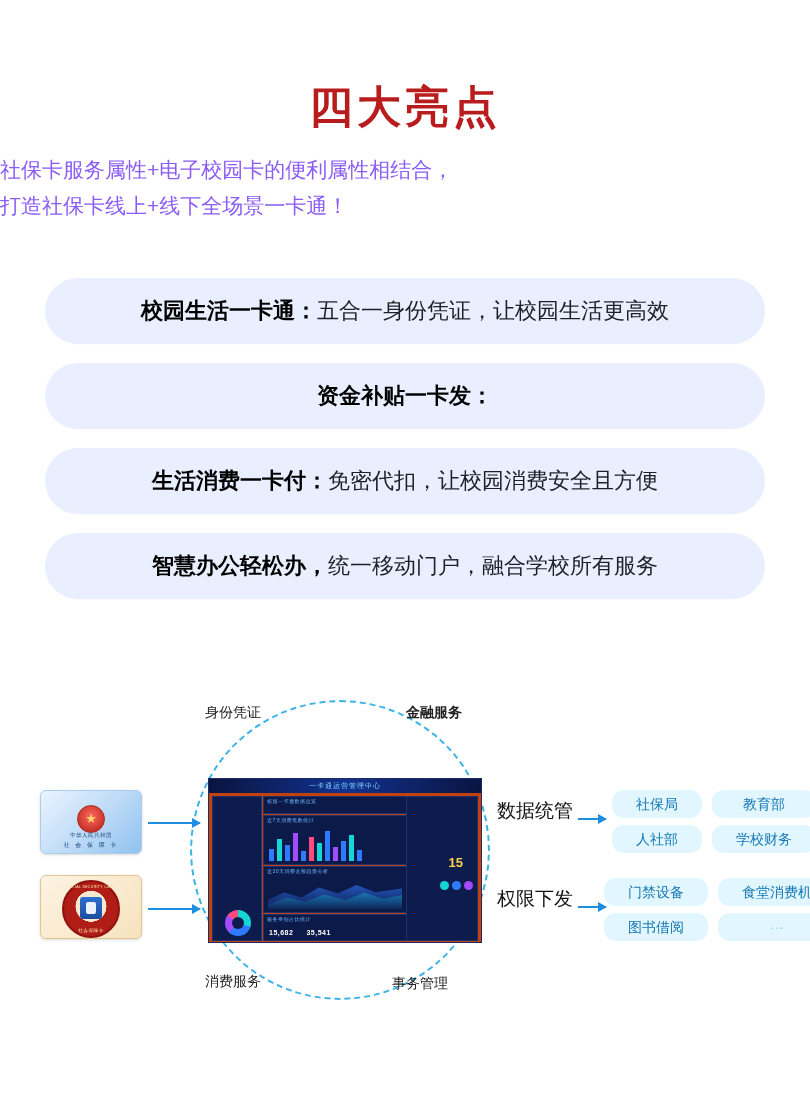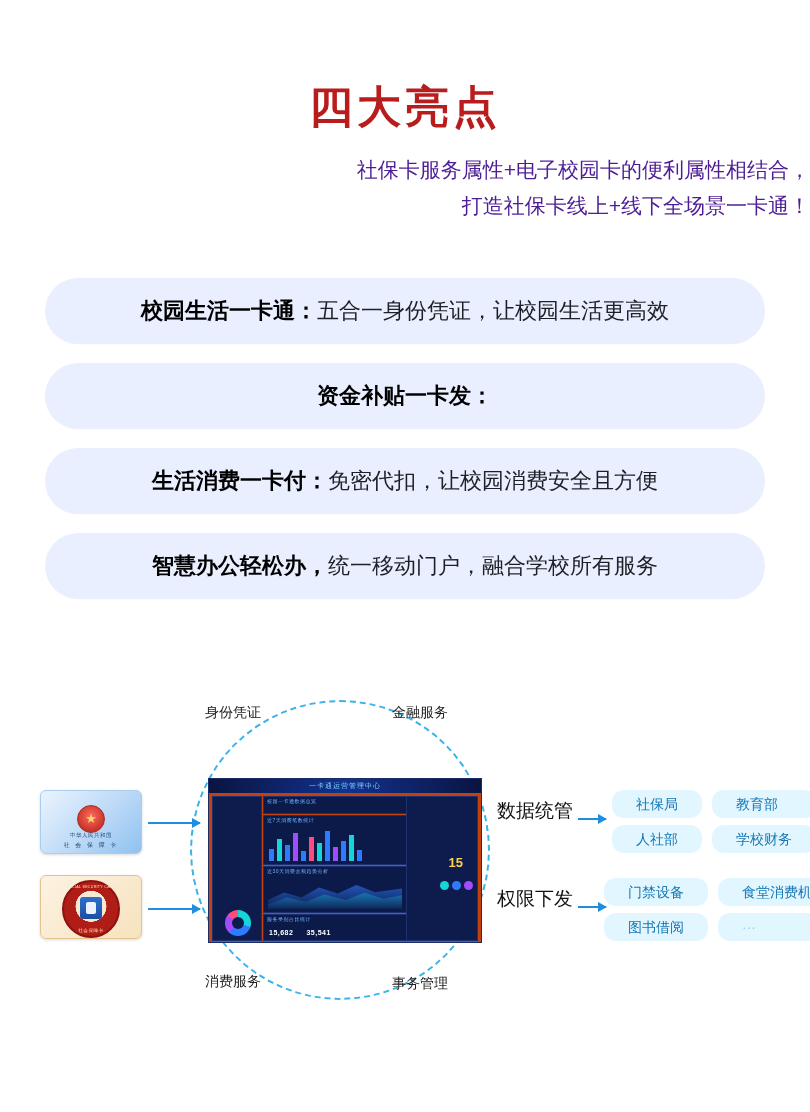--- a/index.html
+++ b/index.html
@@ -25,24 +25,24 @@
     font-size: 44px;
     font-weight: bold;
     letter-spacing: 4px;
     color: #b91c1c;
   }
   .subtitle {
     position: absolute;
     top: 152px;
     left: 0;
     width: 810px;
-    text-align: right;
+    text-align: left;
     font-size: 21px;
     line-height: 36px;
-    color: #4c1d95;
+    color: #8b5cf6;
     font-weight: normal;
   }
   .subtitle .line { display: block; }
 
   
   .pills {
     position: absolute;
     top: 278px;
     left: 45px;
     width: 720px;
@@ -89,21 +89,21 @@
     box-sizing: border-box;
   }
 
   .circ-label {
     position: absolute;
     font-size: 14px;
     color: #222;
     white-space: nowrap;
   }
   .circ-top-left  { left: 205px; top: 14px; }
-  .circ-top-right { left: 392px; top: 14px; }
+  .circ-top-right { left: 406px; top: 14px; font-weight: bold; }
   .circ-bot-left  { left: 205px; top: 283px; }
   .circ-bot-right { left: 392px; top: 285px; }
 
   
   .dashboard {
     position: absolute;
     left: 208px;
     top: 88px;
     width: 272px;
     height: 163px;
@@ -297,20 +297,21 @@
   }
   .chips-top   { left: 612px; top: 100px; }
   .chips-bot   { left: 604px; top: 188px; }
 
   .chip {
     background: #e2f6ff;
     color: #1478b4;
     border-radius: 12px;
     font-size: 14px;
     padding: 5px 24px;
+    text-align: center;
     white-space: nowrap;
     line-height: 18px;
   }
   .chip.blank { color: #8fd4ef; }
 </style>
 </head>
 <body>
 
 <div class="title">四大亮点</div>
 

